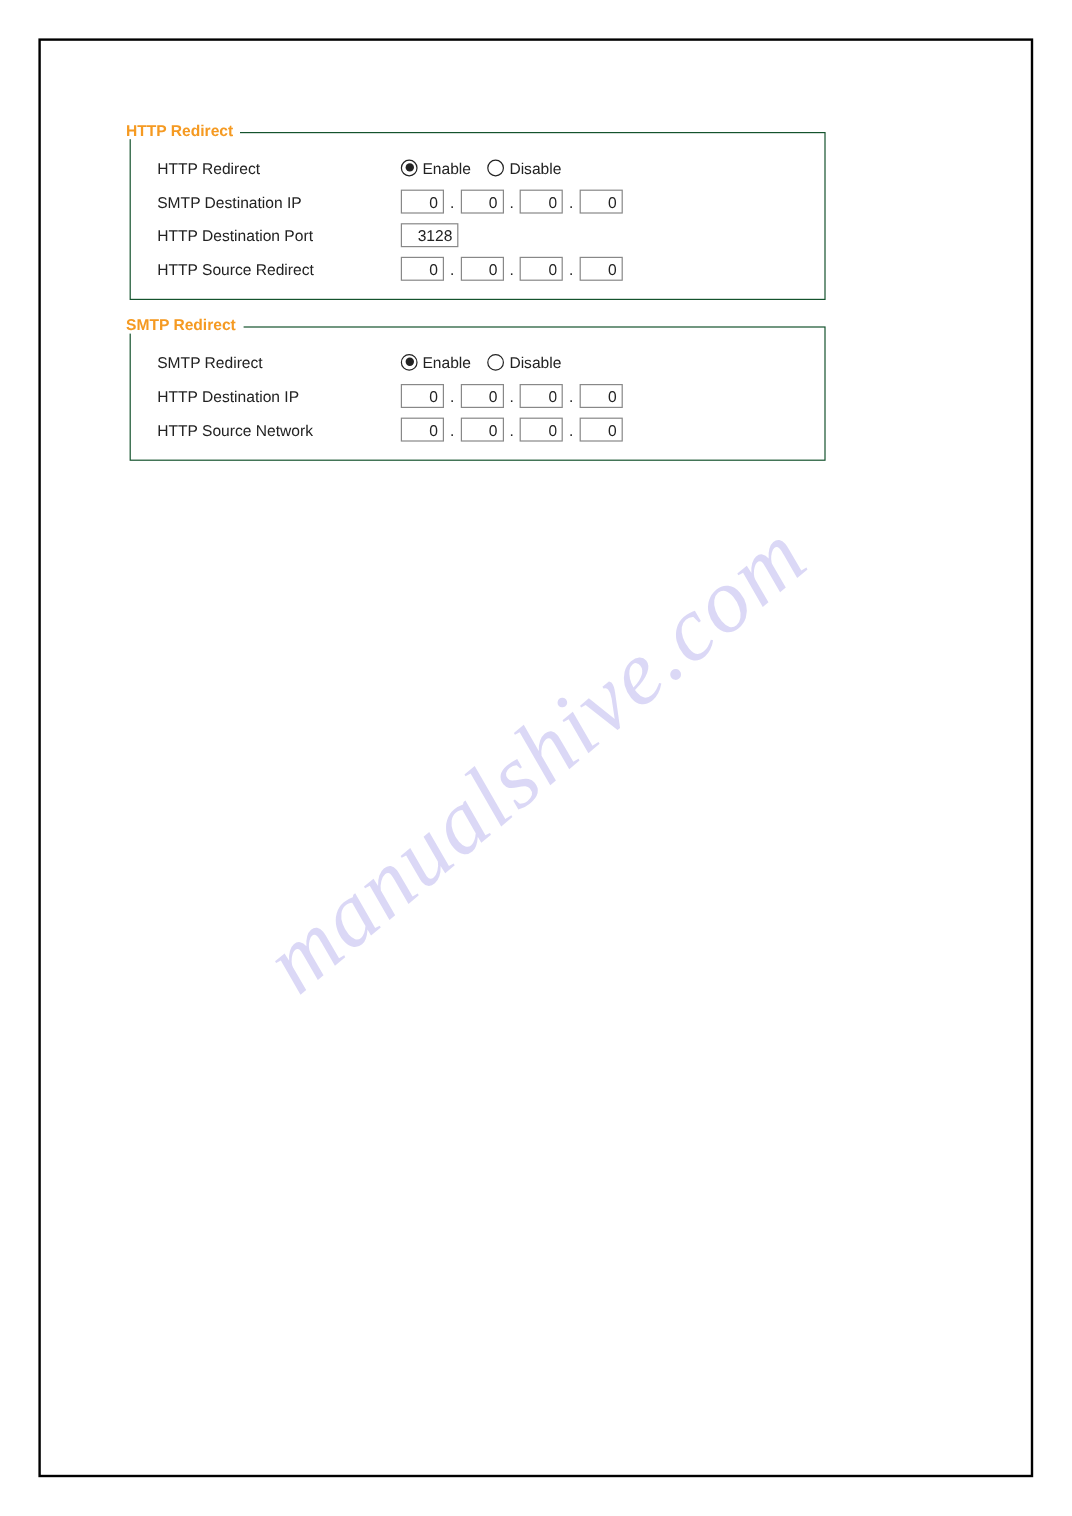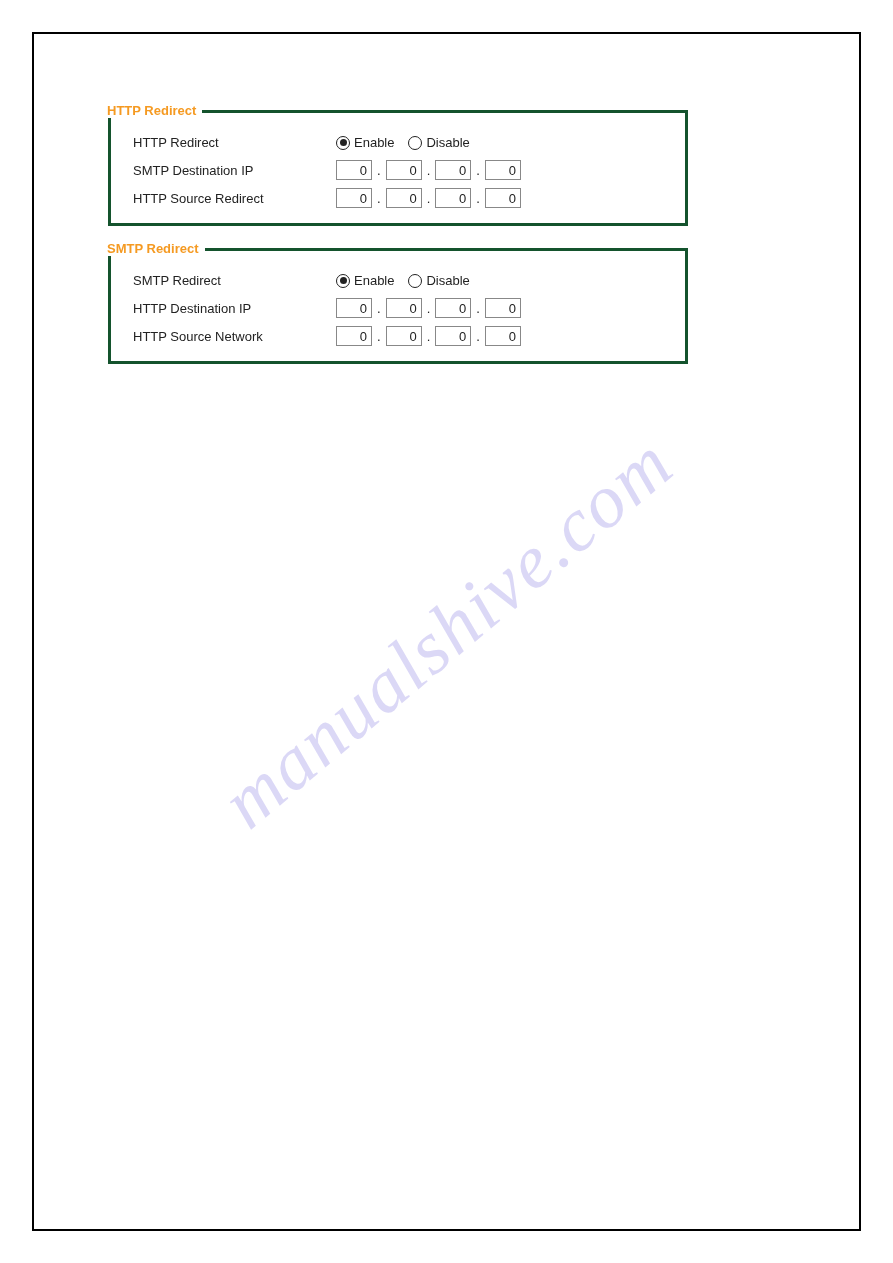--- a/index.html
+++ b/index.html
@@ -21,21 +21,21 @@
     height: 1199px;
     border: 2px solid #000;
   }
   .content {
     position: absolute;
     left: 108px;
     top: 110px;
     width: 680px;
   }
   .section {
-    border: 3px solid #14532d;
+    border: 1px solid #14532d;
     margin-bottom: 22px;
     position: relative;
     padding: 16px 10px 10px 10px;
     width: 580px;
   }
   .section-title {
     position: absolute;
     top: -10px;
     left: -4px;
     background: #fff;
@@ -56,21 +56,21 @@
     color: #222;
     font-size: 13px;
   }
   .control-cell {
     display: flex;
     align-items: center;
     gap: 4px;
   }
   .radio-group {
     display: flex;
-    align-items: flex-end;
+    align-items: flex-start;
     gap: 4px;
   }
   .radio {
     width: 14px;
     height: 14px;
     border: 1.5px solid #222;
     border-radius: 50%;
     background: #fff;
     display: inline-flex;
     align-items: center;
@@ -147,20 +147,26 @@
         <input class="ip-input" value="0" style="">
         <span class="dot">.</span>
         <input class="ip-input" value="0" style="">
         <span class="dot">.</span>
         <input class="ip-input" value="0" style="">
         <span class="dot">.</span>
         <input class="ip-input" value="0" style="">
       </div>
     </div>
 
+    <div class="row">
+      <div class="row-label">HTTP Destination Port</div>
+      <div class="control-cell">
+        <input class="port-input" value="3128" style="">
+      </div>
+    </div>
 
     <div class="row">
       <div class="row-label">HTTP Source Redirect</div>
       <div class="control-cell">
         <input class="ip-input" value="0" style="">
         <span class="dot">.</span>
         <input class="ip-input" value="0" style="">
         <span class="dot">.</span>
         <input class="ip-input" value="0" style="">
         <span class="dot">.</span>

